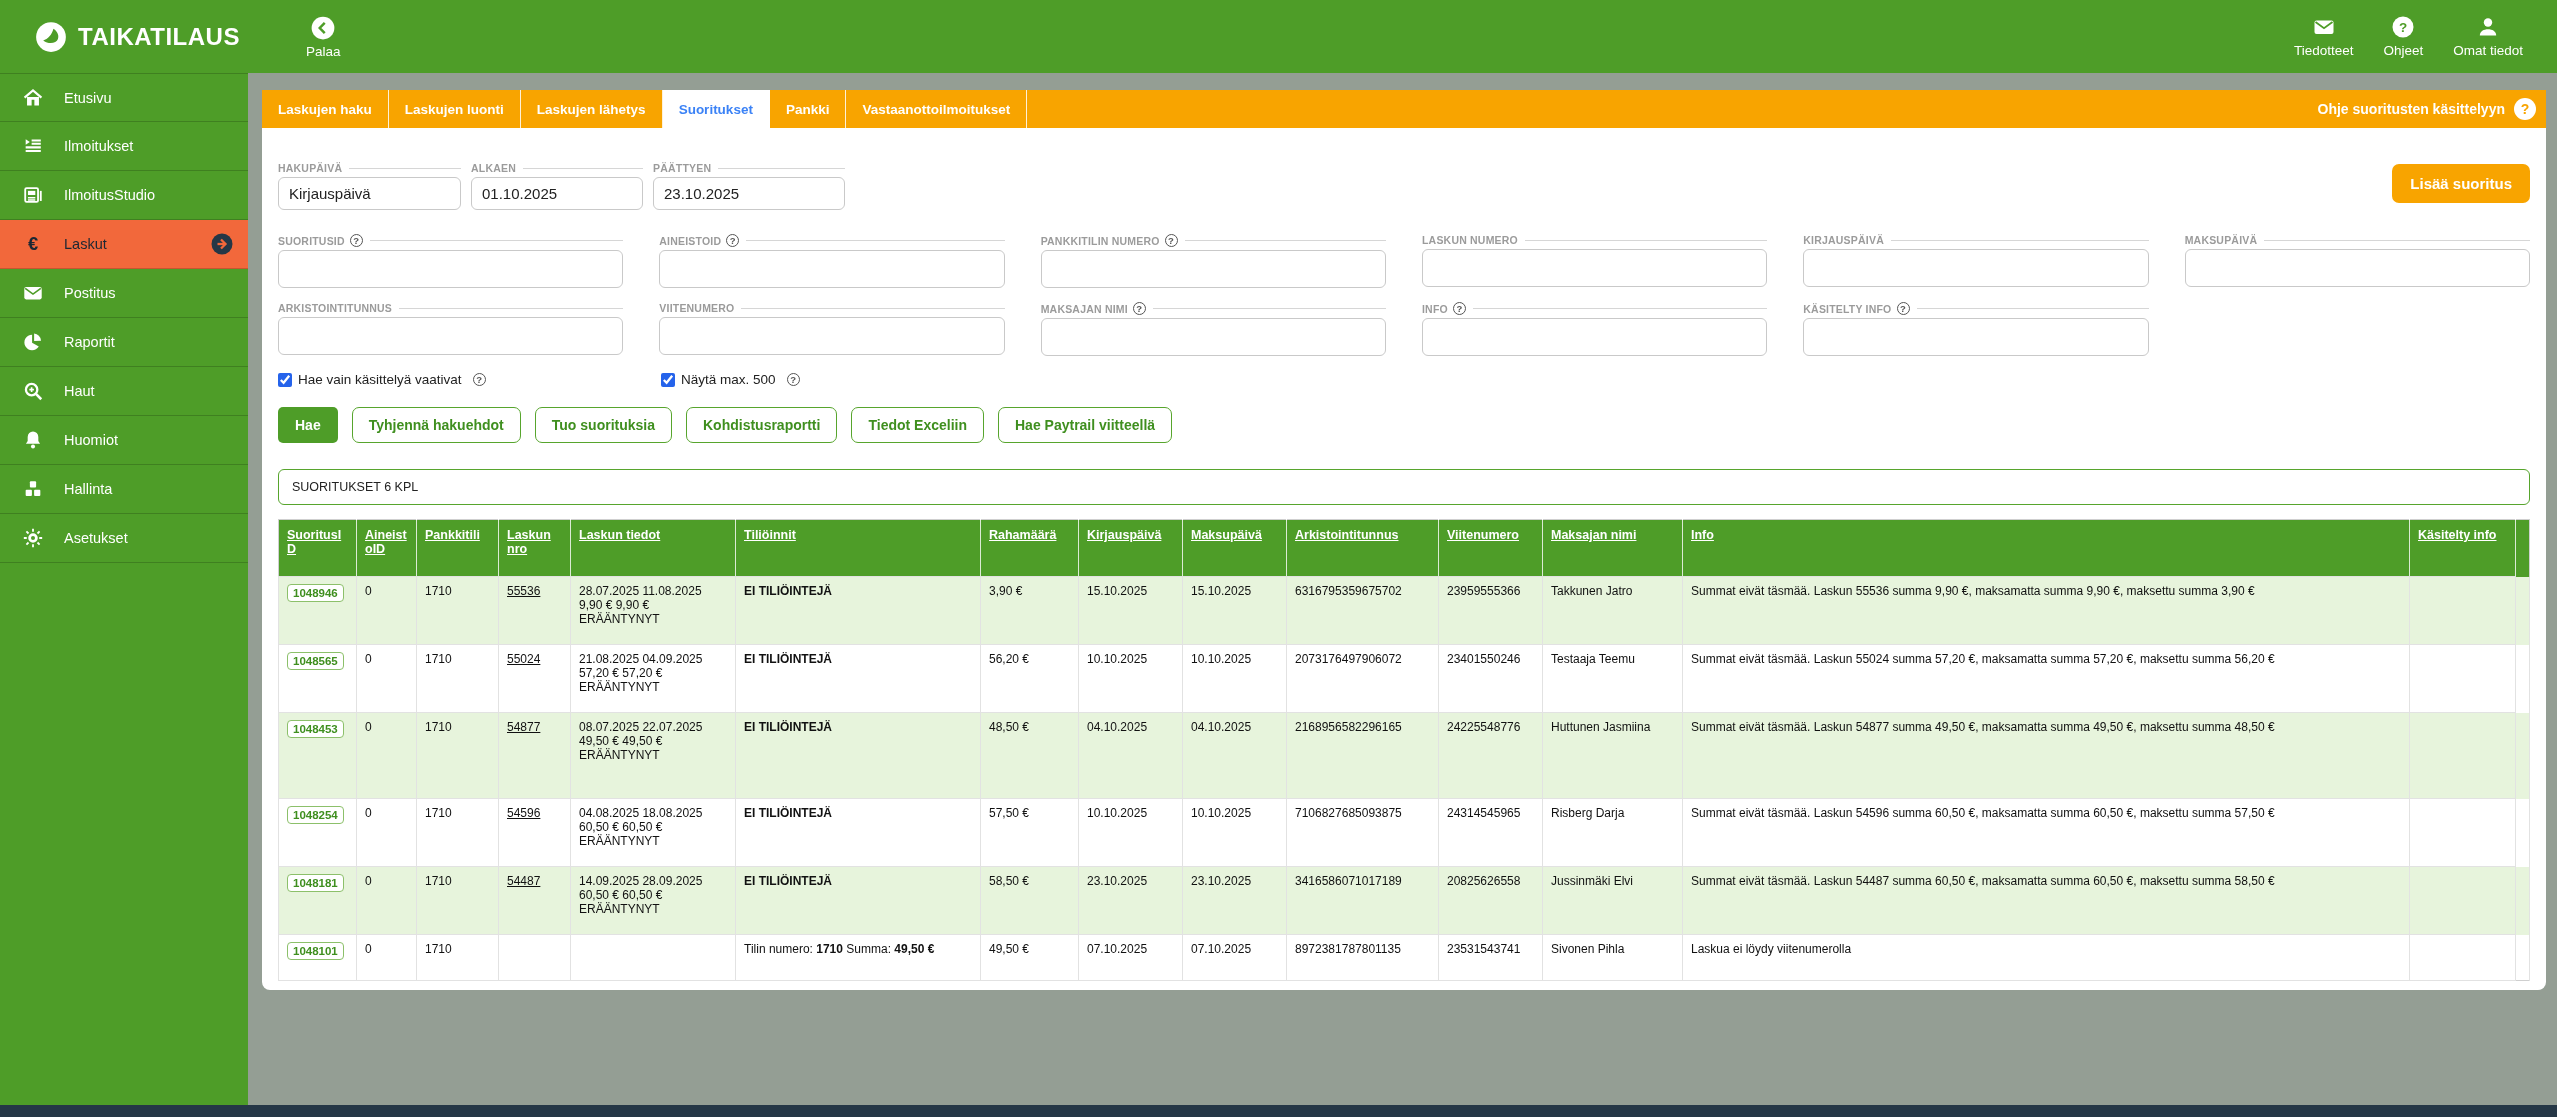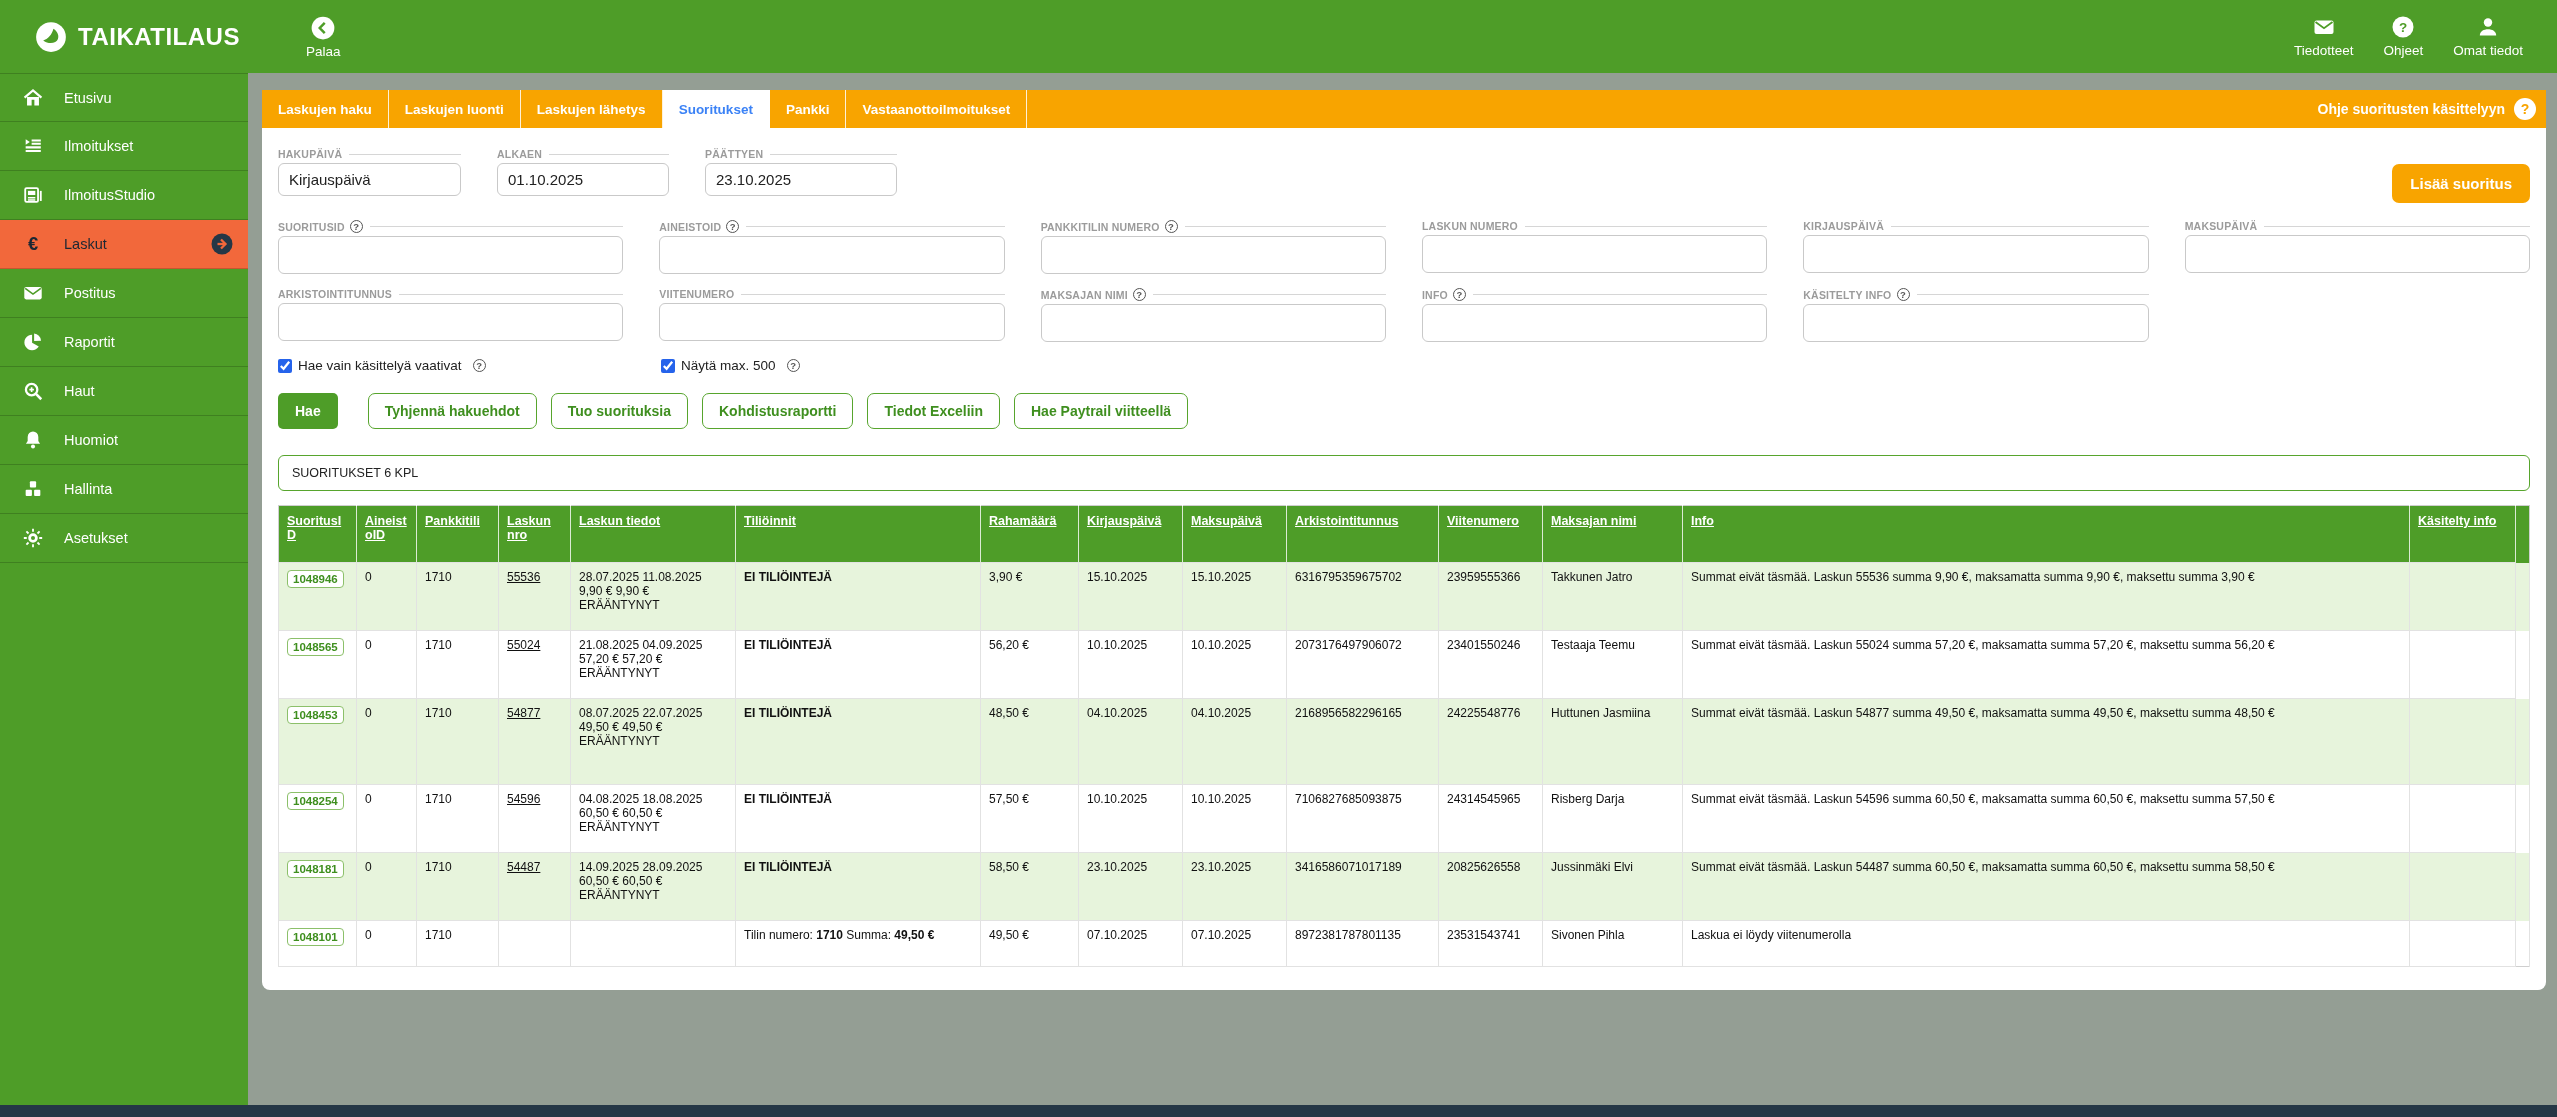--- a/index.html
+++ b/index.html
@@ -35,30 +35,30 @@
   .help-circle { width:22px; height:22px; border-radius:50%; background:#fff; color:#f8a400; font-weight:bold; font-size:14px; display:flex; align-items:center; justify-content:center; }
 
   .card { background:#fff; height:862px; border-radius:0 0 8px 8px; padding:16px 16px 0 16px; position:relative; }
 
   
   .flabel { display:flex; align-items:center; color:#9b9b9b; font-size:10.5px; font-weight:bold; letter-spacing:.2px; margin-bottom:3px; }
   .flabel::after { content:""; flex:1; border-top:1px solid #d6d6d6; margin-left:7px; }
   .qmark { display:inline-block; width:13px; height:13px; min-width:13px; border:1.3px solid #555; border-radius:50%; font-size:9.5px; line-height:11px; text-align:center; color:#555; font-weight:bold; margin-left:5px; }
   .qmark::before { content:"?"; }
   .fbox { border:1px solid #c9c9c9; border-radius:6px; background:#fff; }
-  .date-row { display:flex; gap:36px; margin-top:4px; }
+  .date-row { display:flex; gap:10px; margin-top:18px; }
   .date-row .fbox { height:33px; display:flex; align-items:center; padding:0 10px; font-size:15px; color:#222; }
   .w1 { width:183px; } .w2 { width:172px; } .w3 { width:192px; }
   .fgrid { display:grid; grid-template-columns:repeat(6,1fr); column-gap:36px; row-gap:14px; margin-top:24px; }
   .fgrid .fbox { height:38px; }
   .cbx-row { display:flex; margin-top:16px; align-items:center; }
   .cbx { display:flex; align-items:center; gap:6px; font-size:13.5px; color:#222; cursor:pointer; }
   .cbx input { width:14px; height:14px; accent-color:#2563eb; }
   .cbx-row .cbx:first-child { width:383px; }
-  .btn-row { display:flex; gap:30px; margin-top:20px; align-items:center; }
+  .btn-row { display:flex; gap:14px; margin-top:20px; align-items:center; }
   .btn-primary { background:#4e9d28; color:#fff; border:none; border-radius:5px; font-weight:bold; font-size:14px; padding:10px 17px; cursor:pointer; font-family:inherit; }
   .btn-outline { background:#fff; color:#3f8f1f; border:1px solid #57a52d; border-radius:7px; font-weight:bold; font-size:14px; padding:9px 16px; cursor:pointer; font-family:inherit; }
   .add-btn { position:absolute; top:36px; right:16px; background:#f8a400; color:#fff; border:none; border-radius:7px; font-weight:bold; font-size:15px; padding:11px 18px; cursor:pointer; font-family:inherit; }
 
   
   .summary-box { margin-top:26px; border:1px solid #57a52d; border-radius:6px; padding:10px 13px; font-size:12.5px; color:#222; }
   table { margin-top:14px; width:100%; border-collapse:collapse; table-layout:fixed; border:1px solid #cfcfcf; }
   th { background:#4e9d28; color:#fff; font-size:12.5px; font-weight:bold; text-align:left; vertical-align:top; padding:8px 8px; height:57px; border-right:1px solid rgba(255,255,255,.8); overflow-wrap:anywhere; }
   th span { text-decoration:underline; cursor:pointer; }
   th.filler { border-right:none; }

